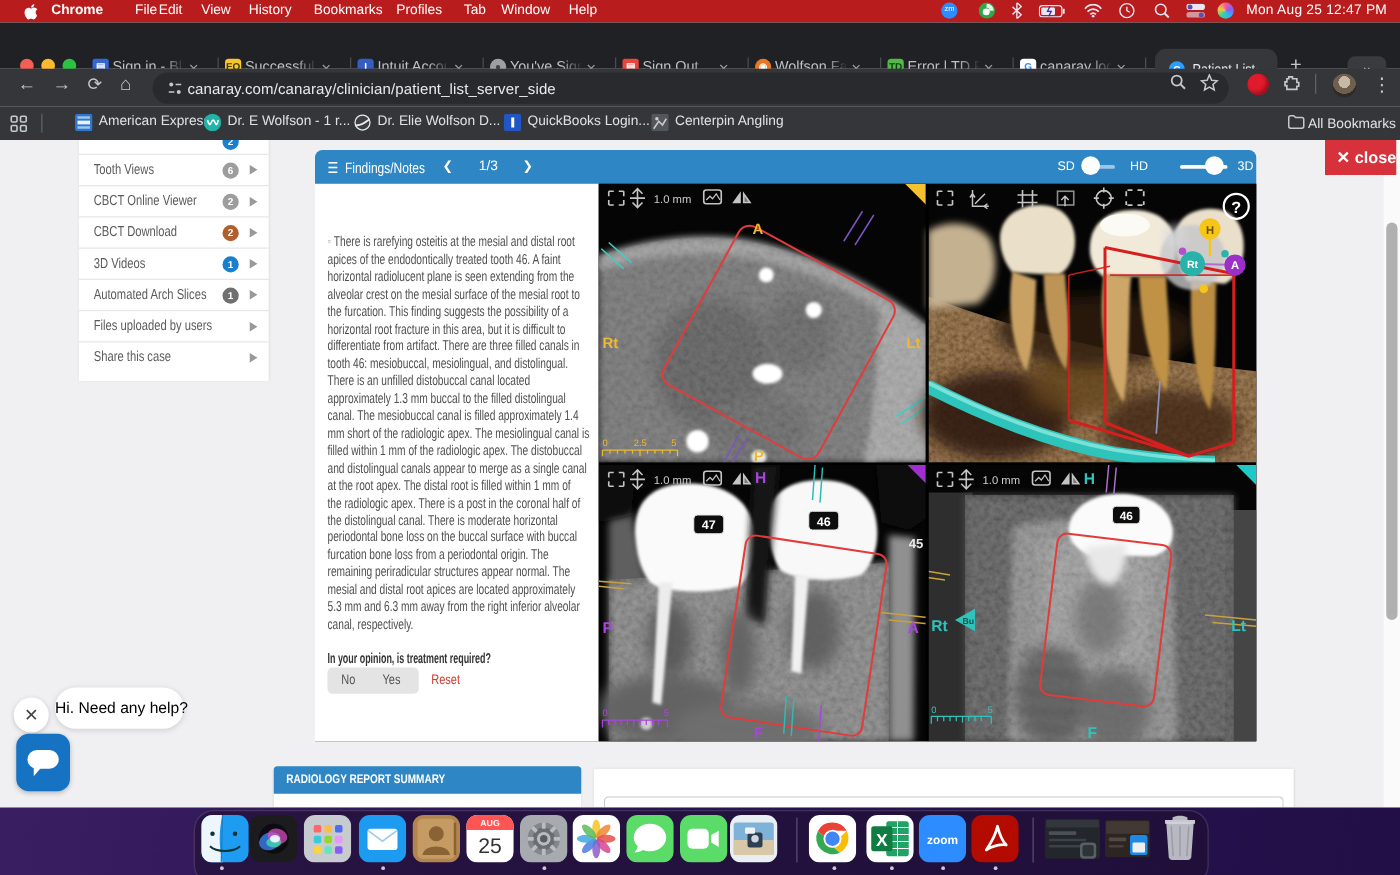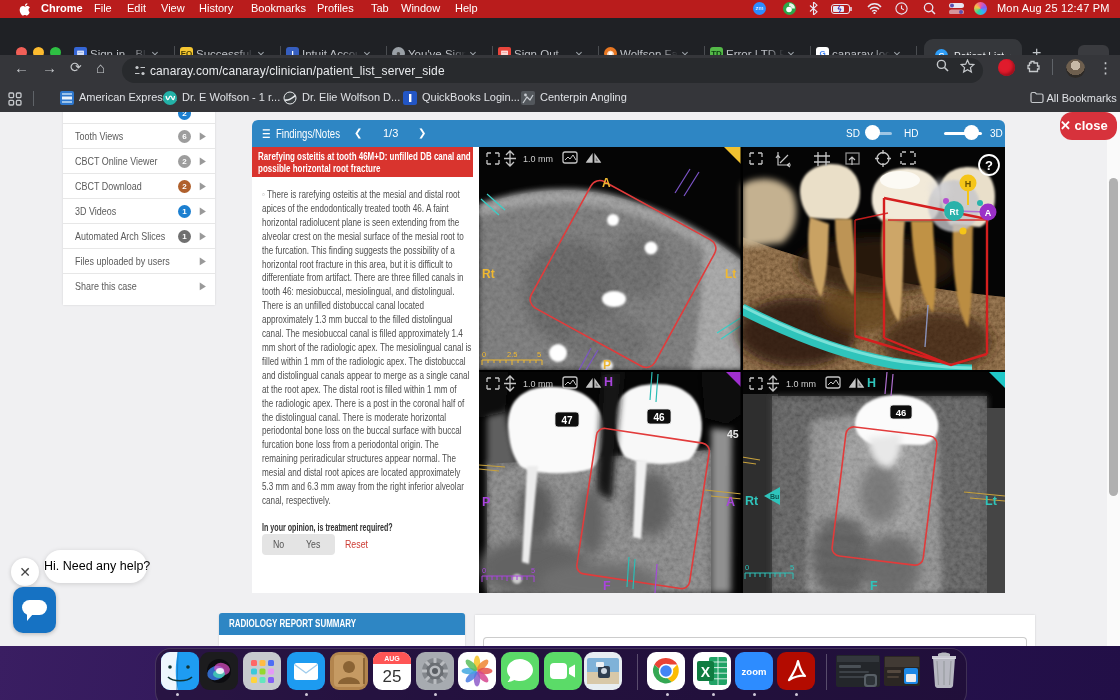--- a/index.html
+++ b/index.html
@@ -23,22 +23,22 @@
   #addrbar { left:0; top:55px; width:1120px; height:30px; background:#35363a; }
   #urlpill { position:absolute; left:122px; top:2.5px; width:861px; height:25px; border-radius:13px; background:#282a2d; }
   .navic { position:absolute; top:4px; color:#c6c9cc; }
   
   #bmbar { left:0; top:85px; width:1120px; height:27px; background:#35363a; }
   .bm { position:absolute; top:6px; color:#dfe1e5; font-size:11px; white-space:nowrap; }
 
   
   #page { left:0; top:112px; width:1120px; height:534px; background:#f0f0f2; overflow:hidden; }
   
-  #closebtn { left:1060px; top:0px; width:57px; height:28px; background:#d7323c; border-radius:12px; color:#fff;
-     font-size:13px; font-weight:bold; text-align:left; line-height:28px; }
+  #closebtn { left:1060px; top:0px; width:57px; height:28px; background:#d7323c; border-radius:0; color:#fff;
+     font-size:13px; font-weight:bold; text-align:right; line-height:28px; }
   
   #sbtrack { left:1107px; top:0; width:13px; height:534px; background:#fafafa; }
   #sbthumb { left:1109px; top:66px; width:9px; height:318px; background:#b0b0b0; border-radius:5px; }
 
   
   #sidebar { left:63px; top:-12px; width:152px; height:205px; background:#fff; box-shadow:0 0 2px rgba(0,0,0,.12); }
   .srow { position:relative; height:25px; border-top:1px solid #e7e7e7; color:#5b5b5b; font-size:11.5px; }
   .srow .lbl { position:absolute; left:12px; top:6px; transform:scaleX(.78); transform-origin:left top; white-space:nowrap; }
   .badge { position:absolute; right:24px; top:6px; width:13px; height:13px; border-radius:50%; color:#fff;
      font-size:8px; font-weight:bold; text-align:center; line-height:13px; }
@@ -77,21 +77,21 @@
      background:rgba(30,16,44,.52); border:1px solid rgba(255,255,255,.14); }
   .dicon { position:absolute; top:6px; width:38px; height:38px; border-radius:9px; }
   .ddot { position:absolute; top:47px; width:3px; height:3px; border-radius:50%; background:#cfc8d8; }
   .dsep { position:absolute; top:8px; width:1px; height:36px; background:rgba(255,255,255,.25); }
 </style></head>
 <body>
 <div id="screen">
 
   <div id="menubar" class="abs">
       <span class="mi" style="left: 41px; font-weight: bold;">Chrome</span>
-      <span class="mi" style="left: 94px;">File</span>
+      <span class="mi" style="left: 108px;">File</span>
       <span class="mi" style="left: 127px;">Edit</span>
       <span class="mi" style="left: 161px;">View</span>
       <span class="mi" style="left: 199px;">History</span>
       <span class="mi" style="left: 251px;">Bookmarks</span>
       <span class="mi" style="left: 317px;">Profiles</span>
       <span class="mi" style="left: 371px;">Tab</span>
       <span class="mi" style="left: 401px;">Window</span>
       <span class="mi" style="left: 455px;">Help</span>
       <svg class="mi" style="left:19px;top:3px;" width="12" height="13" viewBox="0 0 12 13">
         <path fill="#fff" d="M9.5,6.8 c0-1.6,1.3-2.3,1.4-2.4 c-0.8-1.1-2-1.3-2.4-1.3 c-1-0.1-2,0.6-2.5,0.6 c-0.5,0-1.3-0.6-2.2-0.6 C2.7,3.2,1.7,3.8,1.2,4.7 c-1.1,1.9-0.3,4.7,0.8,6.2 c0.5,0.8,1.1,1.6,1.9,1.6 c0.8,0,1.1-0.5,2-0.5 c0.9,0,1.2,0.5,2,0.5 c0.8,0,1.4-0.8,1.9-1.5 c0.6-0.9,0.8-1.7,0.8-1.8 C10.6,9.2,9.5,8.3,9.5,6.8z M7.8,2.1 c0.4-0.5,0.7-1.2,0.6-1.9 C7.8,0.3,7,0.6,6.6,1.1 C6.2,1.5,5.9,2.2,6,2.9 C6.7,3,7.4,2.6,7.8,2.1z"></path>
@@ -317,24 +317,20 @@
       <span style="position:absolute; left:614px; top:12px; width:26px; height:3px; background:#9ec6e4; border-radius:2px;"></span>
       <span style="position:absolute; left:613px; top:5px; width:15px; height:15px; background:#fff; border-radius:50%;"></span>
       <span style="position:absolute; left:652px; top:8px; font-size:10px;">HD</span>
       <span style="position:absolute; left:692px; top:12px; width:38px; height:3px; background:#fff; border-radius:2px;"></span>
       <span style="position:absolute; left:712px; top:5px; width:15px; height:15px; background:#fff; border-radius:50%;"></span>
       <span style="position:absolute; left:738px; top:8px; font-size:10px;">3D</span>
     </div>
 
     <div id="fbody" class="abs">
       <div id="ftext">
-        <div id="redban">
-            <div>Rarefying osteitis at tooth 46M+D: unfilled DB canal and</div>
-            <div>possible horizontal root fracture</div>
-          </div>
         <div id="para"><span style="color:#aaa;">◦ </span>There is rarefying osteitis at the mesial and distal root<br>
 apices of the endodontically treated tooth 46. A faint<br>
 horizontal radiolucent plane is seen extending from the<br>
 alveolar crest on the mesial surface of the mesial root to<br>
 the furcation. This finding suggests the possibility of a<br>
 horizontal root fracture in this area, but it is difficult to<br>
 differentiate from artifact. There are three filled canals in<br>
 tooth 46: mesiobuccal, mesiolingual, and distolingual.<br>
 There is an unfilled distobuccal canal located<br>
 approximately 1.3 mm buccal to the filled distolingual<br>

